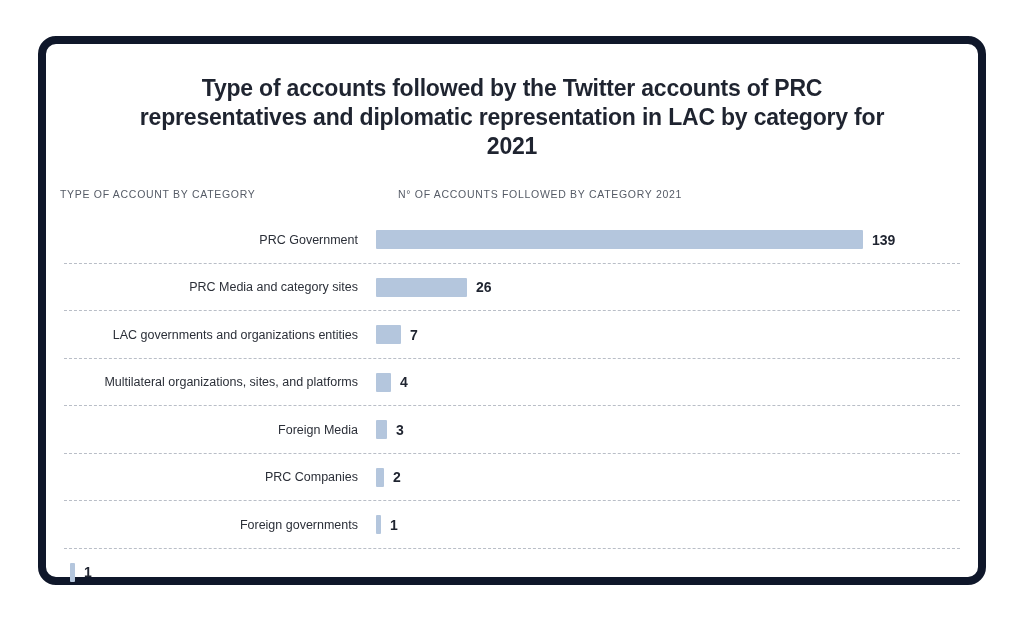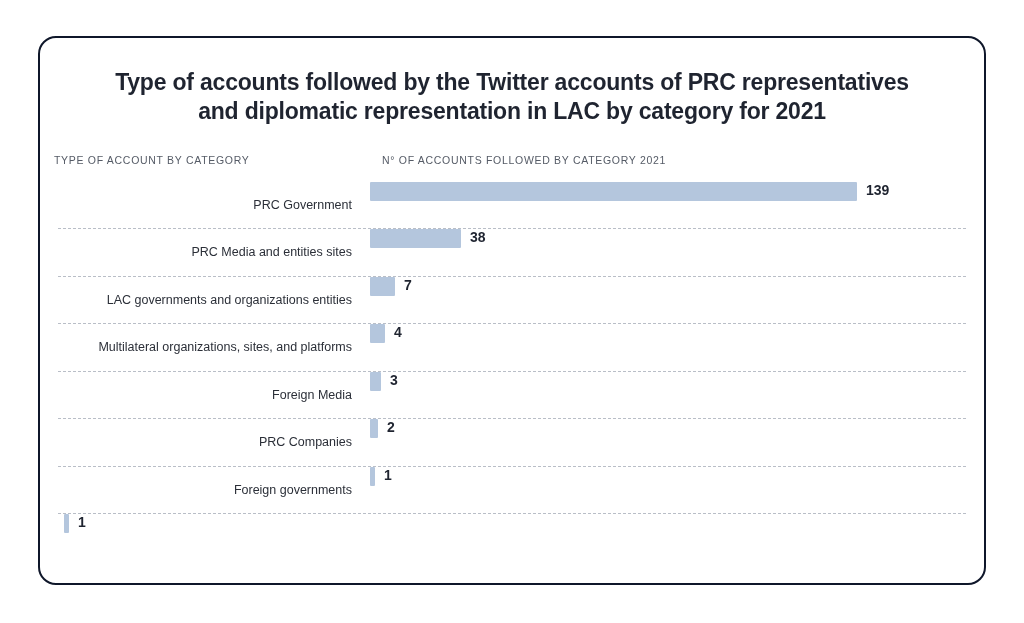--- a/index.html
+++ b/index.html
@@ -15,21 +15,21 @@
     overflow: hidden;
   }
 
   .card {
     position: absolute;
     left: 38px;
     top: 36px;
     width: 948px;
     height: 549px;
     box-sizing: border-box;
-    border: 2px solid #0f172a;
+    border: 8px solid #0f172a;
     border-radius: 18px;
     background: #ffffff;
   }
 
   .title {
     text-align: center;
     font-size: 23px;
     font-weight: bold;
     line-height: 1.25;
     color: #1f2430;
@@ -43,21 +43,21 @@
     height: 18px;
   }
   .hdr {
     position: absolute;
     font-size: 10.5px;
     letter-spacing: 0.7px;
     color: #555b66;
     text-transform: uppercase;
   }
   .hdr-left { left: 14px; }
-  .hdr-right { left: 342px; }
+  .hdr-right { left: 352px; }
 
   .chart {
     margin: 10px 18px 0 18px;
   }
 
   .row {
     display: flex;
     align-items: center;
     height: 46.5px;
     border-bottom: 1px dashed #b9bec7;
@@ -71,21 +71,21 @@
     text-align: right;
     font-size: 12.5px;
     color: #2b2f38;
     padding-right: 12px;
     box-sizing: border-box;
     white-space: nowrap;
   }
   .bar-zone {
     flex: 1;
     display: flex;
-    align-items: flex-start;
+    align-items: center;
     height: 100%;
     padding-left: 6px;
   }
   .bar {
     height: 19px;
     background: #b4c6dd;
     border-radius: 1px;
   }
   .bar-value {
     font-size: 14px;
@@ -110,24 +110,24 @@
 
     <div class="row">
       <div class="row-label">PRC Government</div>
       <div class="bar-zone">
         <div class="bar" style="width:487px"></div>
         <div class="bar-value">139</div>
       </div>
     </div>
 
     <div class="row">
-      <div class="row-label">PRC Media and entities sites</div>
+      <div class="row-label">PRC Media and category sites</div>
       <div class="bar-zone">
         <div class="bar" style="width:91px"></div>
-        <div class="bar-value">38</div>
+        <div class="bar-value">26</div>
       </div>
     </div>
 
     <div class="row">
       <div class="row-label">LAC governments and organizations entities</div>
       <div class="bar-zone">
         <div class="bar" style="width:25px"></div>
         <div class="bar-value">7</div>
       </div>
     </div>

